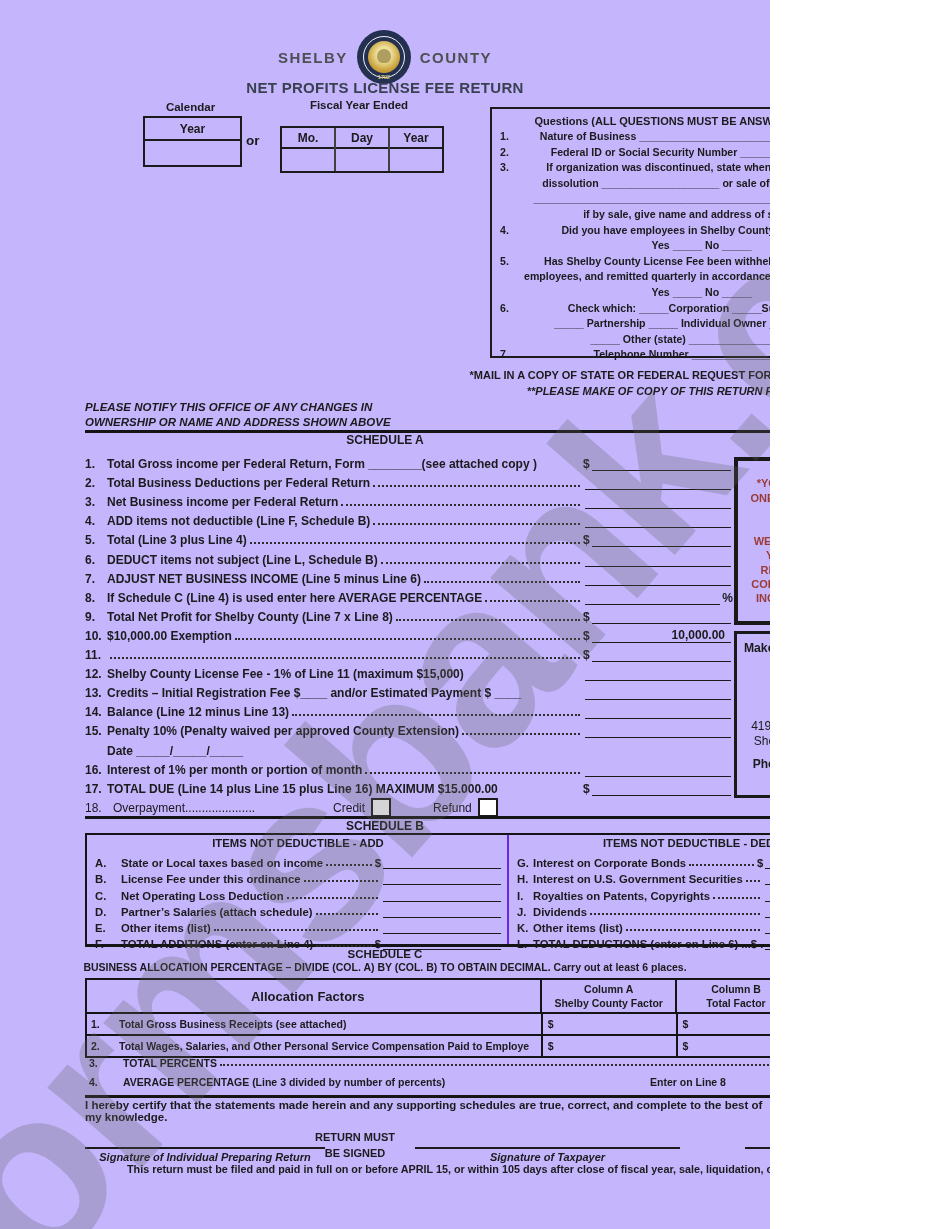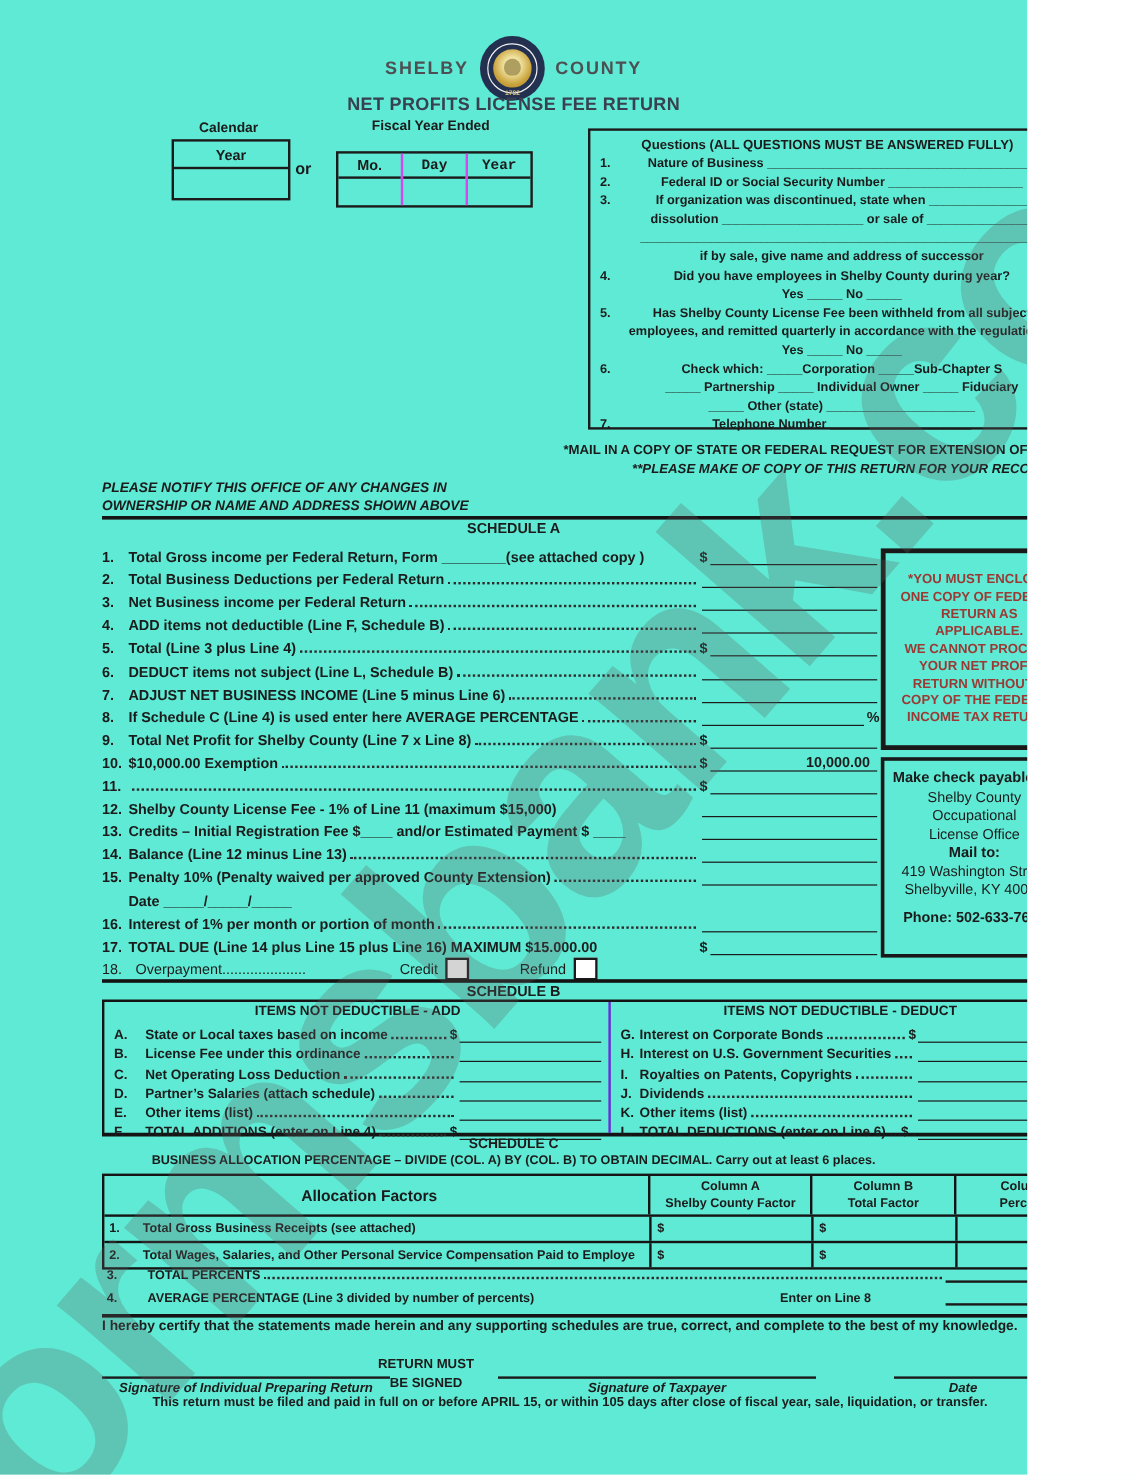--- a/index.html
+++ b/index.html
@@ -1,16 +1,16 @@
 <!DOCTYPE html>
 <html><head>
 <meta charset="utf-8">
 <style>
   html,body{margin:0;padding:0;background:#ffffff;}
-  .page{position:relative;width:856px;height:1229px;background:#5eead4;overflow:hidden;
+  .page{position:relative;width:770px;height:1229px;background:#c4b5fd;overflow:hidden;
         font-family:"Liberation Sans",sans-serif;color:#1b1b1b;}
   .abs{position:absolute;}
   .b{font-weight:bold;}
 
   
   .header-row{position:absolute;top:30px;left:0;width:100%;display:flex;justify-content:center;align-items:center;gap:9px;}
   .org-word{font-size:15px;color:#4d4f52;letter-spacing:1.5px;font-weight:bold;}
   .seal{width:54px;height:54px;border-radius:50%;background:#233050;position:relative;flex:0 0 auto;}
   .seal-ring{position:absolute;inset:6px;border-radius:50%;border:1.5px solid #f2f2f2;}
   .seal-core{position:absolute;inset:11px;border-radius:50%;
@@ -22,21 +22,21 @@
   .form-title{position:absolute;top:79px;left:0;width:100%;text-align:center;
               font-size:15px;font-weight:bold;color:#394050;letter-spacing:.3px;}
 
   
   .mini-label{font-size:11.5px;font-weight:bold;text-align:center;}
   .ytable{border:2px solid #1b1b1b;}
   .ytable .hd{border-bottom:2px solid #1b1b1b;font-size:12px;font-weight:bold;text-align:center;padding:4px 0 3px;}
   .ytable .bd{height:24px;}
   .ftable{display:flex;border:2px solid #1b1b1b;}
   .fcol{width:52px;}
-  .fcol + .fcol{border-left:2px solid #d946ef;font-family:Liberation Mono, monospace;}
+  .fcol + .fcol{border-left:2px solid #404040;}
   .fcol .hd{border-bottom:2px solid #1b1b1b;font-size:12px;font-weight:bold;text-align:center;padding:3px 0 2px;}
   .fcol .bd{height:22px;}
 
   
   .qbox{position:absolute;left:490px;top:107px;width:399px;height:251px;border:2px solid #1b1b1b;
         padding:5px 8px 0 8px;box-sizing:border-box;}
   .q-head{font-size:11px;font-weight:bold;line-height:15px;text-align:center;}
   .q-item{display:flex;font-size:10.6px;font-weight:bold;line-height:15.6px;}
   .q-num{width:24px;flex:0 0 auto;}
   .q-lines{flex:1;min-width:0;text-align:center;}

